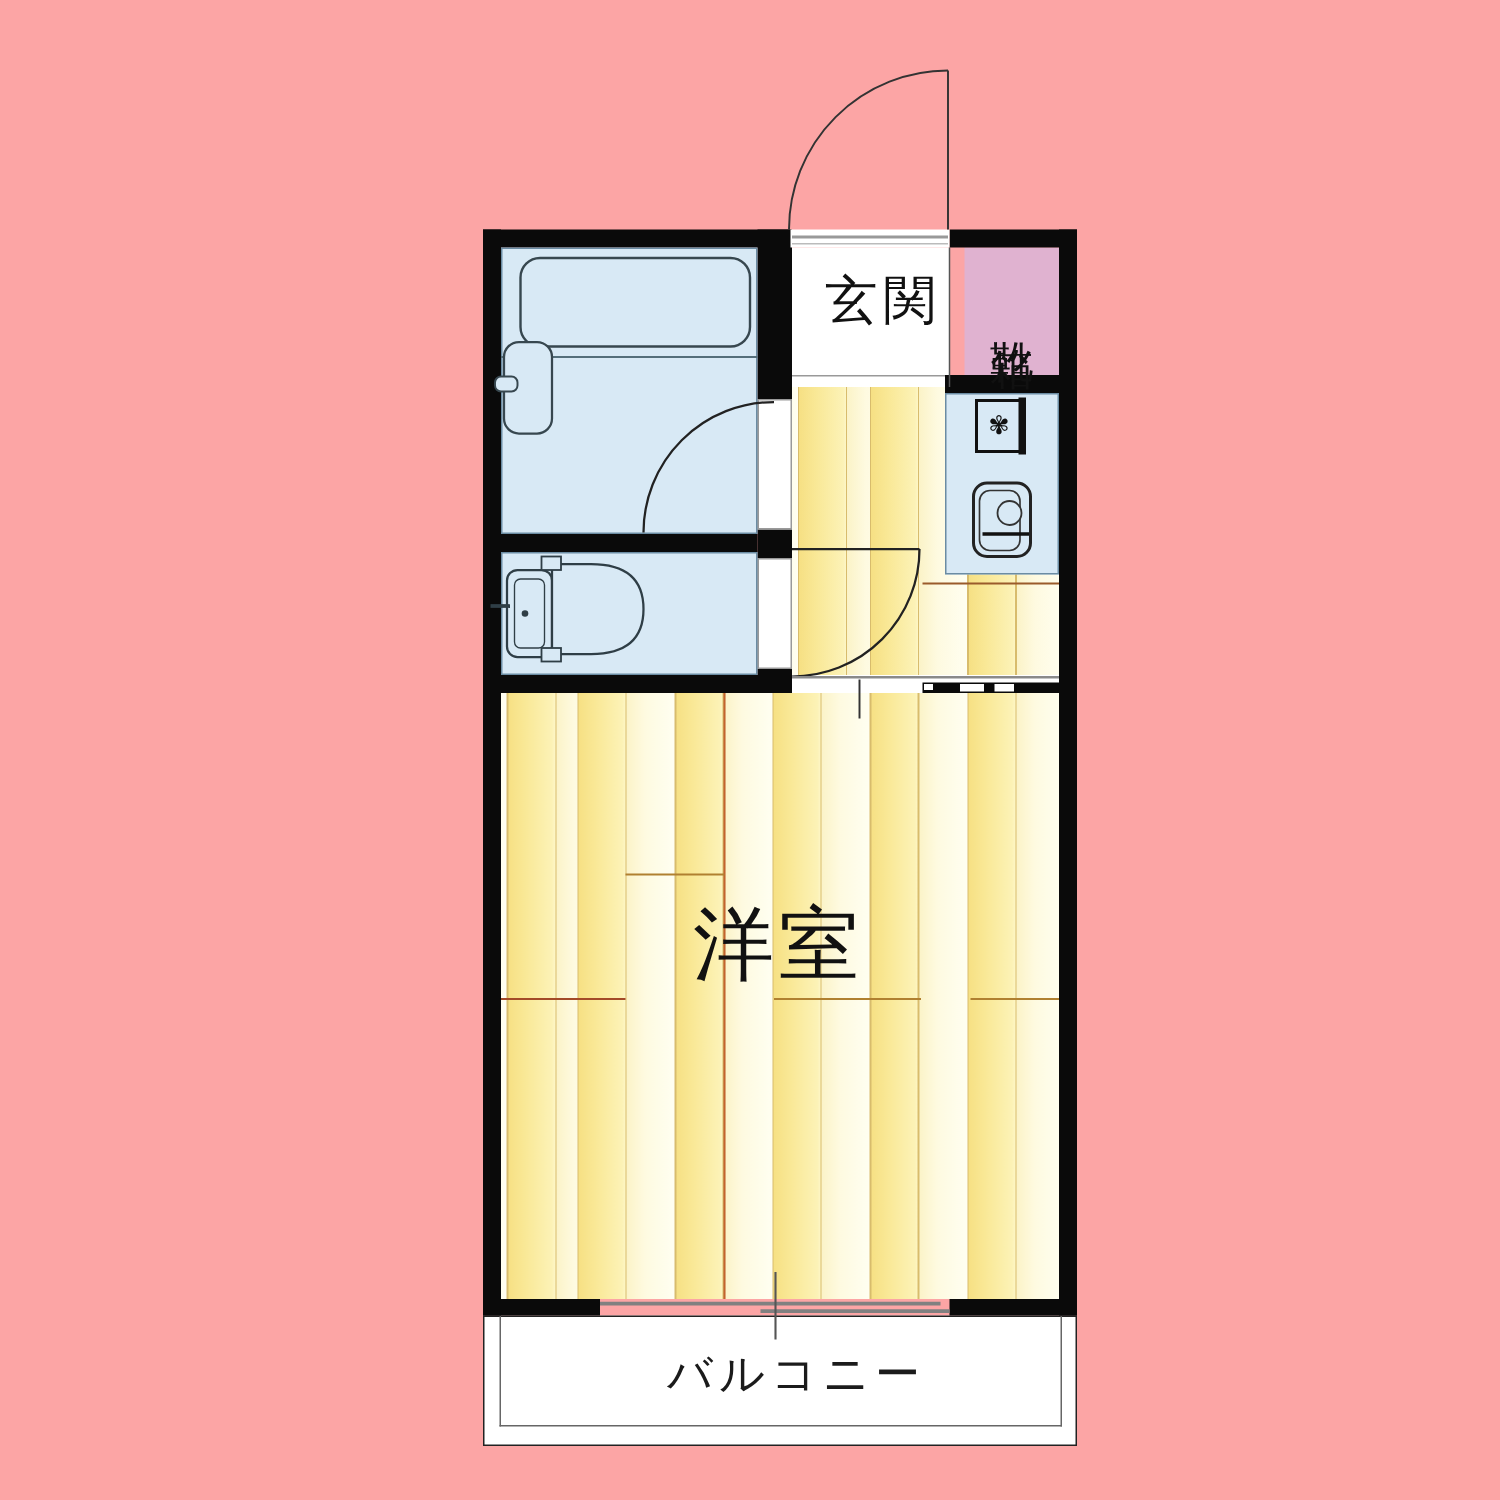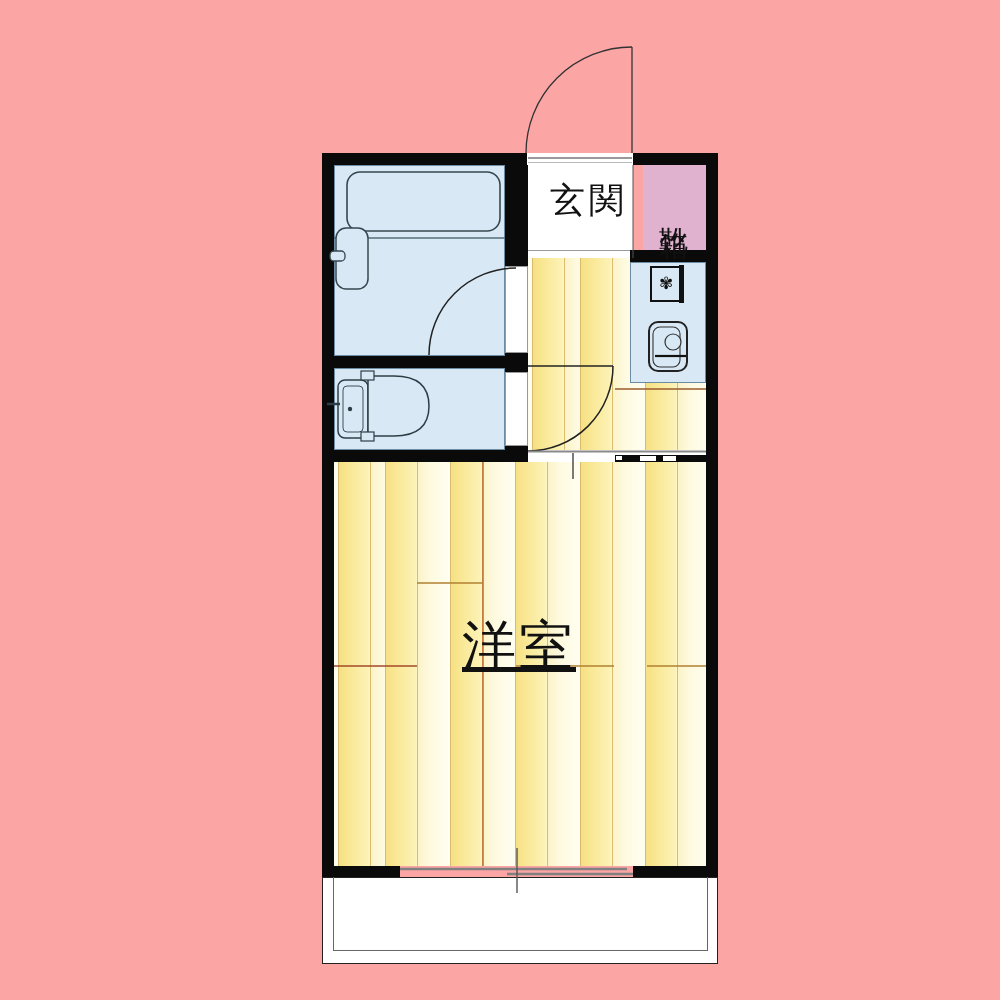--- a/index.html
+++ b/index.html
@@ -111,17 +111,18 @@
     <line x1="507" y1="874" x2="633" y2="874" stroke="#808080" stroke-width="2.5"></line>
     <line x1="517" y1="848" x2="517" y2="893" stroke="#555" stroke-width="1.4"></line>
   </svg>
 
   <div class="label" style="left:536px;top:177px;width:106px;font-size:35px;letter-spacing:4px;">玄関</div>
 
   <div class="label" style="left:657px;top:170px;width:34px;height:80px;writing-mode:vertical-rl;font-size:29px;letter-spacing:6px;line-height:34px;">靴箱</div>
 
   <div class="label" style="left:655px;top:273px;width:22px;font-size:17px;color:#111;">✾</div>
 
-  <div class="label" style="left:419px;top:610px;width:200px;font-size:54px;letter-spacing:3px;text-decoration:underline;">洋室</div>
+  <div class="label" style="left:419px;top:594px;width:200px;font-size:54px;letter-spacing:3px;">洋室</div>
 
 
+  <div class="label" style="left:406px;top:896px;width:250px;font-size:30px;letter-spacing:4px;color:#1b1b1b;">バルコニー</div>
 
 </div>
 
 </body></html>

